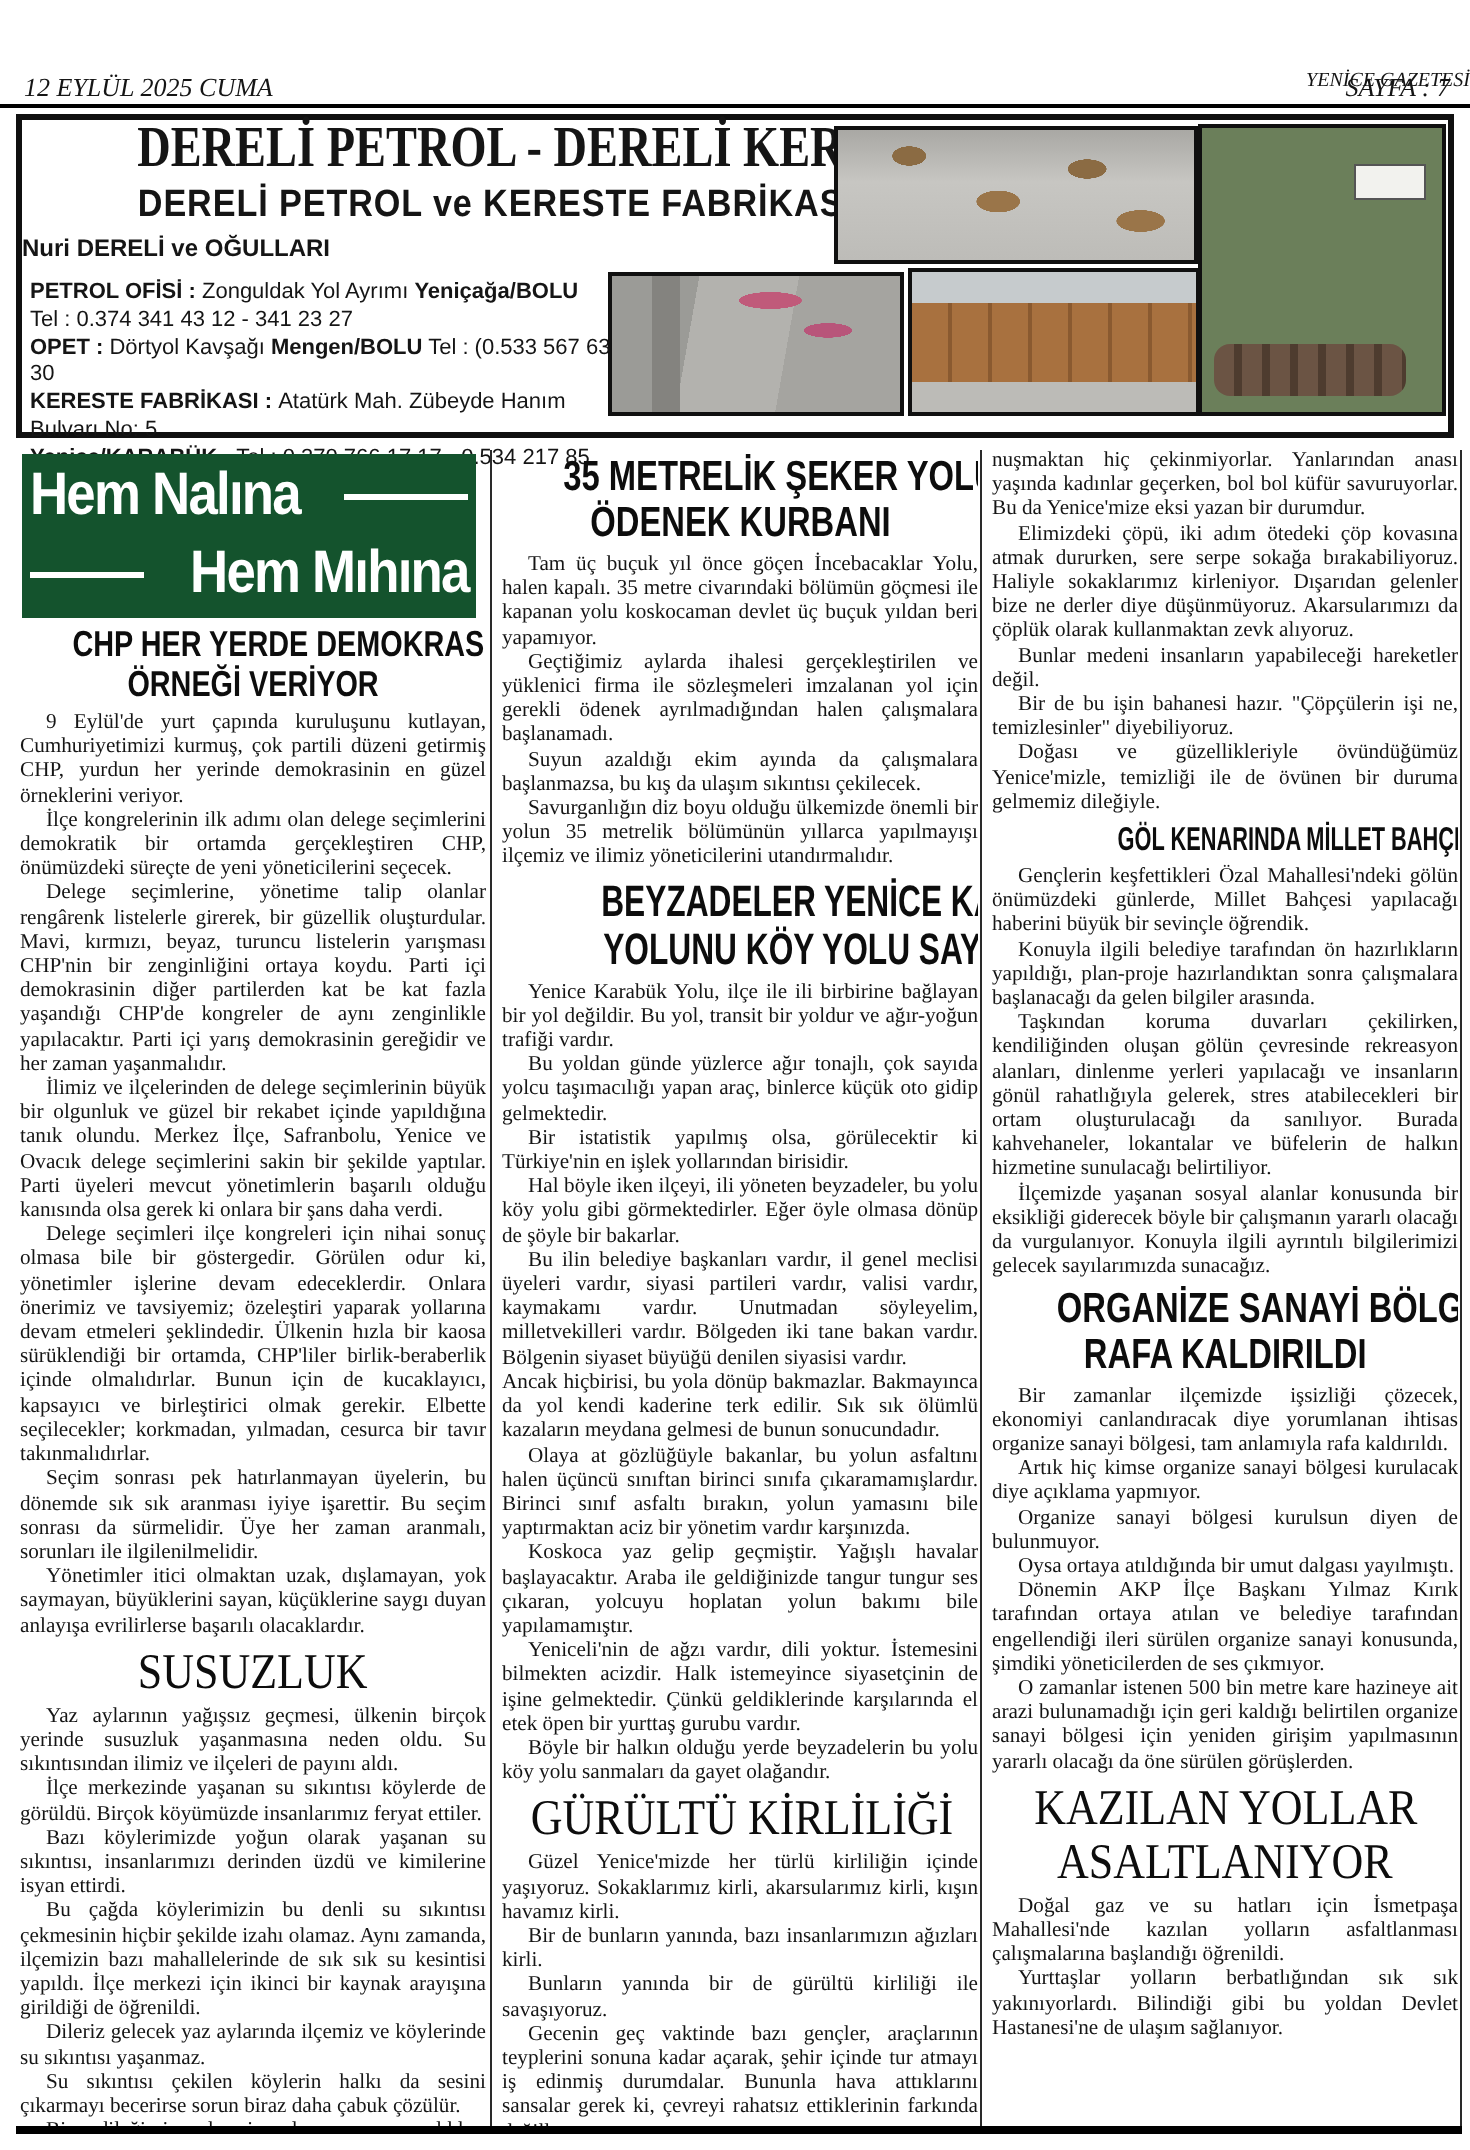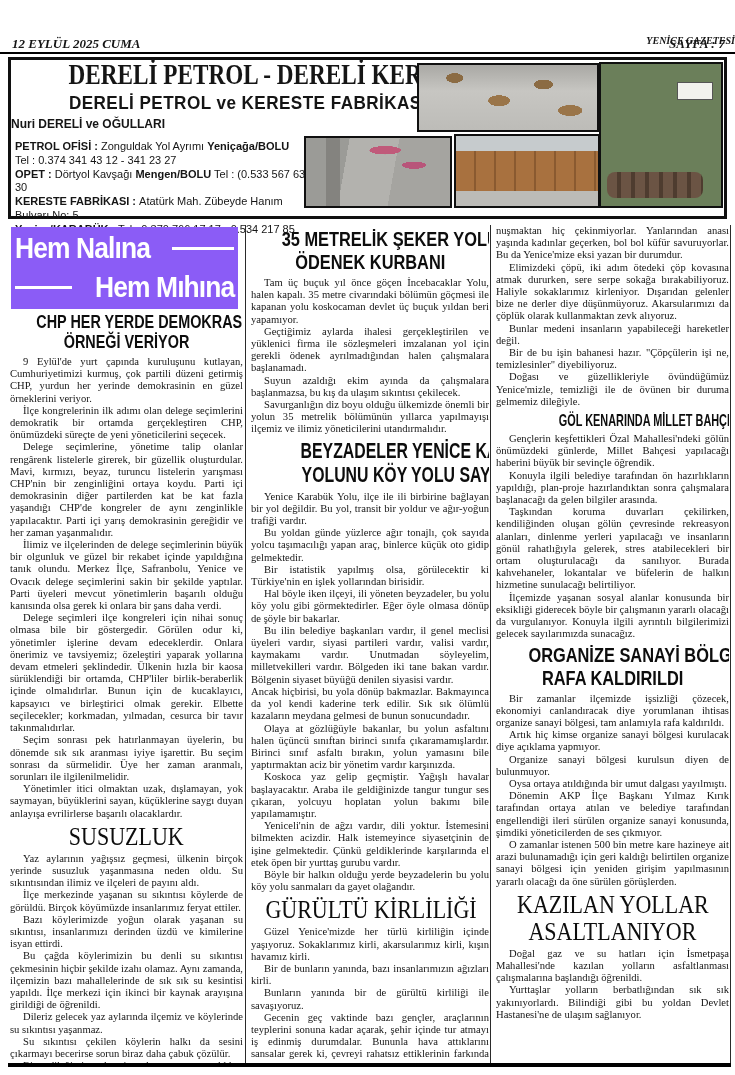--- a/index.html
+++ b/index.html
@@ -1,21 +1,21 @@
 <!DOCTYPE html>
 <html><head>
 <meta charset="utf-8">
 <style>
   html,body{margin:0;padding:0;}
   body{width:735px;height:1075px;position:relative;background:#fff;color:#151515;
        font-family:"Liberation Serif",serif;overflow:hidden;}
   .abs{position:absolute;}
 
   
-  .hdr-text{font-family:"Liberation Serif",serif;font-weight:bold;font-style:italic;font-size:13px;white-space:nowrap;}
+  .hdr-text{font-family:"Liberation Serif",serif;font-weight:normal;font-style:italic;font-size:13px;white-space:nowrap;}
   .hdr-date{left:12px;top:36px;}
   .hdr-paper{left:0;right:0;top:35px;text-align:right;font-size:10px;}
   .hdr-page{right:10px;top:36px;}
   .hdr-rule{left:0;top:52px;width:735px;height:2px;background:#000;}
 
   
   .ad-box{left:8px;top:57px;width:713px;height:156px;border:3px solid #101010;background:#fff;}
   .ad-t1{left:6px;top:-2px;width:400px;text-align:center;font-family:"Liberation Serif",serif;
          font-weight:bold;font-size:29px;white-space:nowrap;}
   .ad-t1 span{display:inline-block;transform:scaleX(0.80);transform-origin:50% 50%;}
@@ -71,21 +71,21 @@
   .headline{text-align:center;color:#0d0d0d;}
   .hl-line{white-space:nowrap;}
   .hl-inner{display:inline-block;transform:scaleX(var(--sx,0.8));transform-origin:50% 50%;}
   .cond-md{font-family:"Liberation Sans",sans-serif;font-weight:bold;font-size:18px;line-height:19.5px;--sx:0.8;margin:3px 0 4px;}
   .cond-lg{font-family:"Liberation Sans",sans-serif;font-weight:bold;font-size:21px;line-height:23px;--sx:0.78;margin:2px 0 4px;}
   .cond-xl{font-family:"Liberation Sans",sans-serif;font-weight:bold;font-size:22px;line-height:24px;--sx:0.72;margin:3px 0 4px;}
   .cond-sm{font-family:"Liberation Sans",sans-serif;font-weight:bold;font-size:16.5px;line-height:18px;--sx:0.66;margin:3px 0 4px;}
   .serif-lg{font-family:"Liberation Serif",serif;font-weight:normal;font-size:25px;line-height:27px;--sx:0.88;margin:3px 0 3px;}
 
   
-  .logo-box{background:#8b5cf6;width:227px;height:82px;padding:2px 4px;box-sizing:border-box;
+  .logo-box{background:#14532d;width:227px;height:82px;padding:2px 4px;box-sizing:border-box;
             display:flex;flex-direction:column;justify-content:space-around;margin:2px 0 4px 1px;}
   .logo-row{display:flex;align-items:center;gap:4px;}
   .logo-text{color:#fff;font-family:"Liberation Sans",sans-serif;font-weight:bold;font-size:30px;
              letter-spacing:-1px;display:inline-block;transform:scaleX(0.88);transform-origin:0 50%;white-space:nowrap;}
   .logo-row.r2 .logo-text{transform-origin:100% 50%;}
   .logo-line{flex:1;height:3px;background:#fff;min-width:6px;}
 </style>
 </head>
 <body>
 

